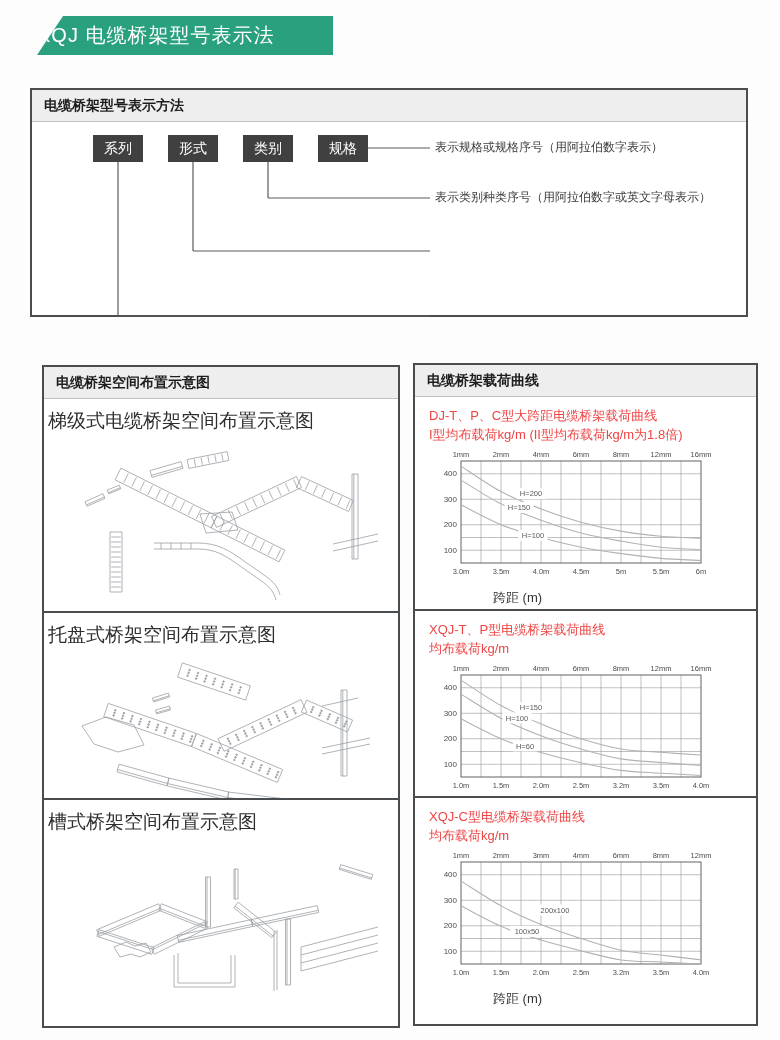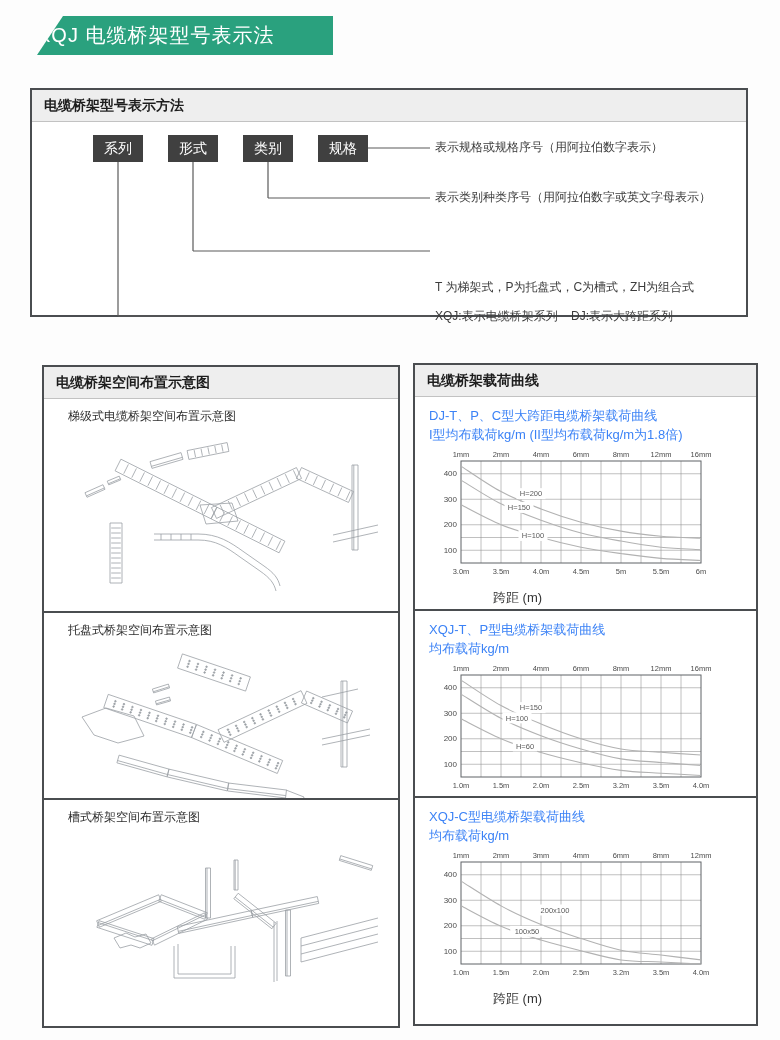--- a/index.html
+++ b/index.html
@@ -20,23 +20,23 @@
         font-size:14px;text-align:center;line-height:27px;}
   .connector-svg{position:absolute;left:0;top:0;}
   .callout{position:absolute;left:403px;font-size:12px;color:#3c3c3c;line-height:15px;white-space:pre;}
   .callout.two{line-height:18px;}
   
   .left-col{left:42px;top:365px;width:358px;height:663px;}
   .right-col{left:403px;top:363px;width:345px;height:663px;margin-left:10px;}
   .col-row{box-sizing:border-box;overflow:hidden;}
   .col-row + .col-row{border-top:2px solid #4a4d50;}
   .row-1{height:212px;}.row-2{height:187px;}.row-3{height:211px;}
-  .diagram-label{font-size:12px;color:#2e2e2e;padding:9px 12px 0 24px;}
+  .diagram-label{font-size:19px;color:#2e2e2e;padding:9px 12px 0 4px;}
   .diagram-svg{display:block;margin:0 auto;}
-  .curve-title{font-size:13px;color:#3b82f6;line-height:19px;padding:0 14px;}
+  .curve-title{font-size:13px;color:#ef4444;line-height:19px;padding:0 14px;}
   .curve-section{padding-top:9px;}
   .chart-host{margin:3px 0 0 16px;}
   .chart-xlabel{font-size:13px;color:#333;margin-left:46px;margin-top:-2px;padding-left:32px;}
 </style>
 </head>
 <body>
 
 <div class="page">
 
   <div class="banner">
@@ -58,23 +58,21 @@
         </g>
       </svg>
       <div class="gbox" style="left:61px">系列</div>
       <div class="gbox" style="left:136px">形式</div>
       <div class="gbox" style="left:211px">类别</div>
       <div class="gbox" style="left:286px">规格</div>
 
       <div class="callout" style="top:18px">表示规格或规格序号（用阿拉伯数字表示）</div>
       <div class="callout" style="top:68px">表示类别种类序号（用阿拉伯数字或英文字母表示）</div>
       <div class="callout two" style="top:120px">
-        <div>T 为梯架式，P为托盘式，C为槽式，ZH为组合式</div>
       </div>
-      <div class="callout" style="top:187px">XQJ:表示电缆桥架系列    DJ:表示大跨距系列</div>
     </div>
   </section>
 
   <section class="box left-col">
     <div class="box-header">电缆桥架空间布置示意图</div>
 
     <div class="col-row row-1">
       <div class="diagram-label">梯级式电缆桥架空间布置示意图</div>
       <svg class="diagram-svg" width="330" height="170">
           <g fill="none" stroke="#9aa0a5" stroke-width="0.8" stroke-linejoin="round">

